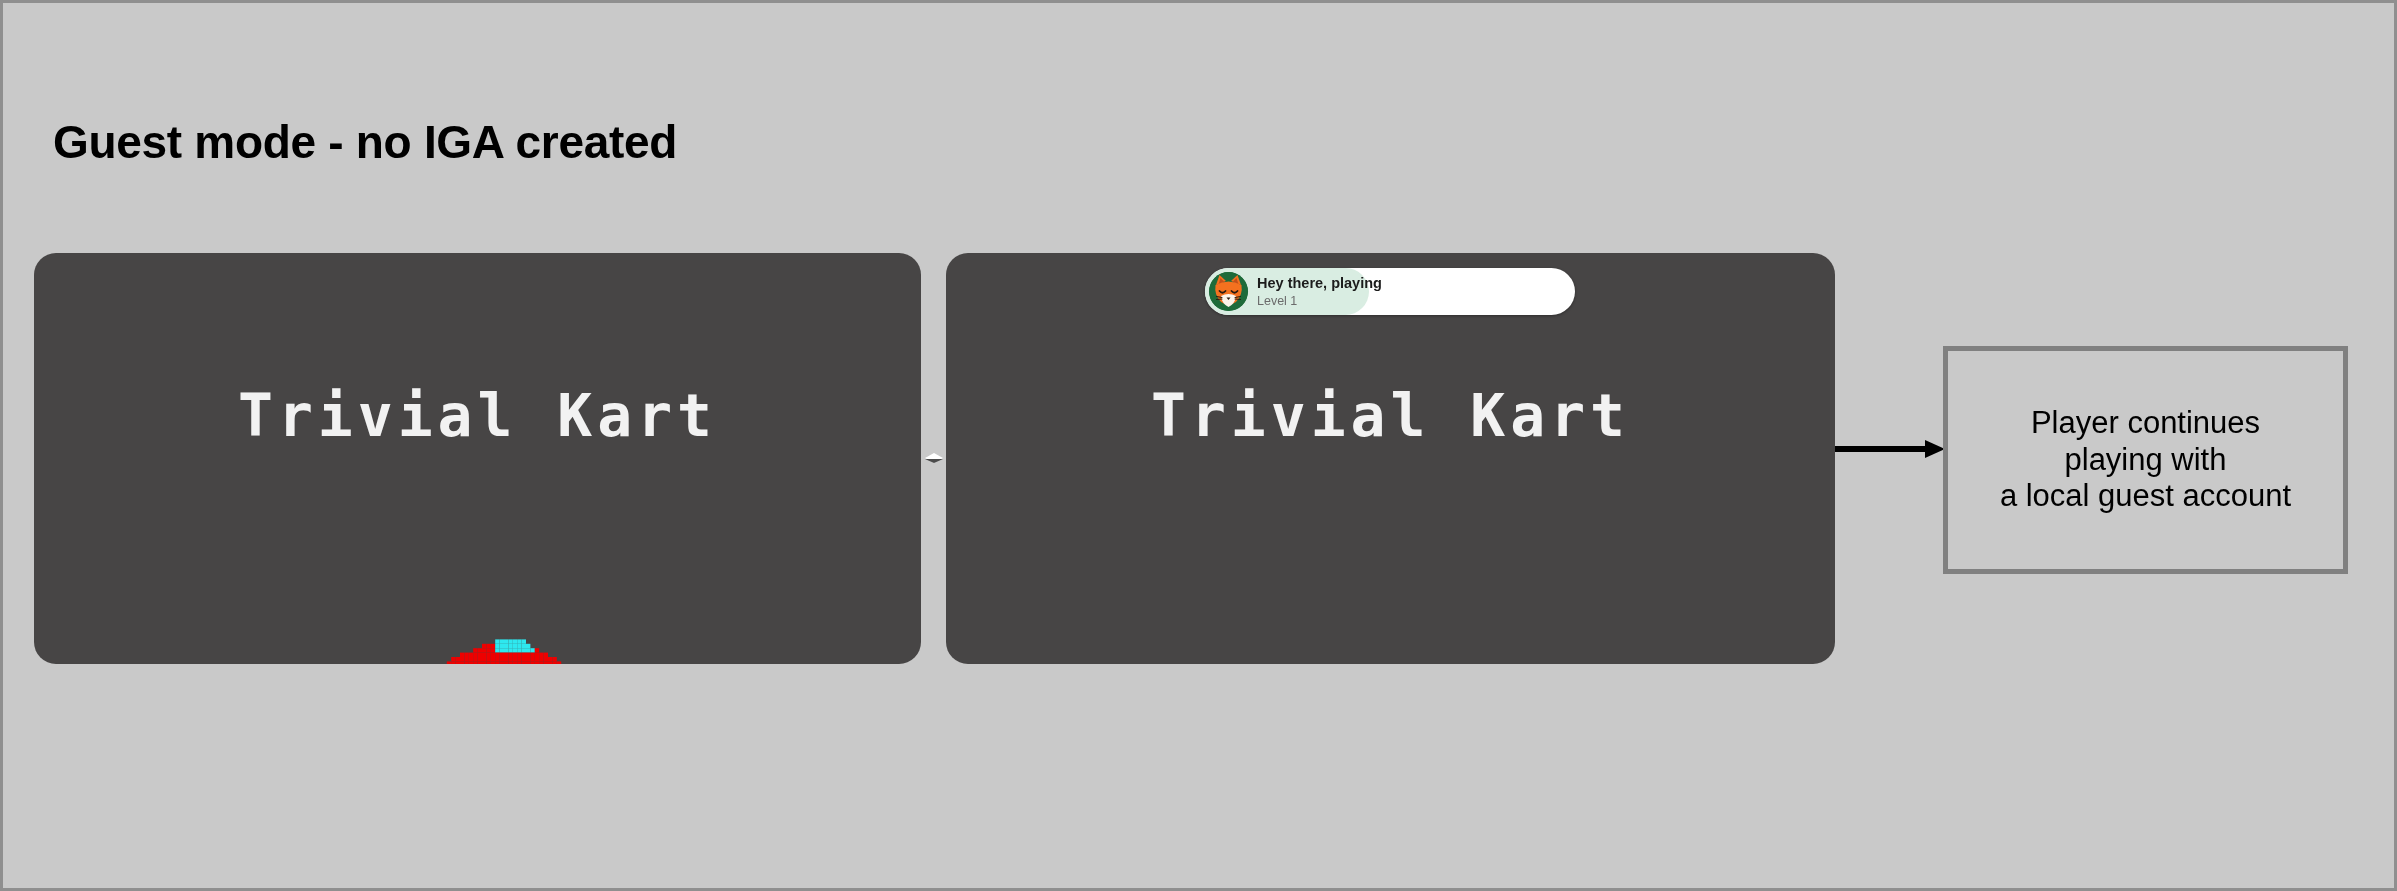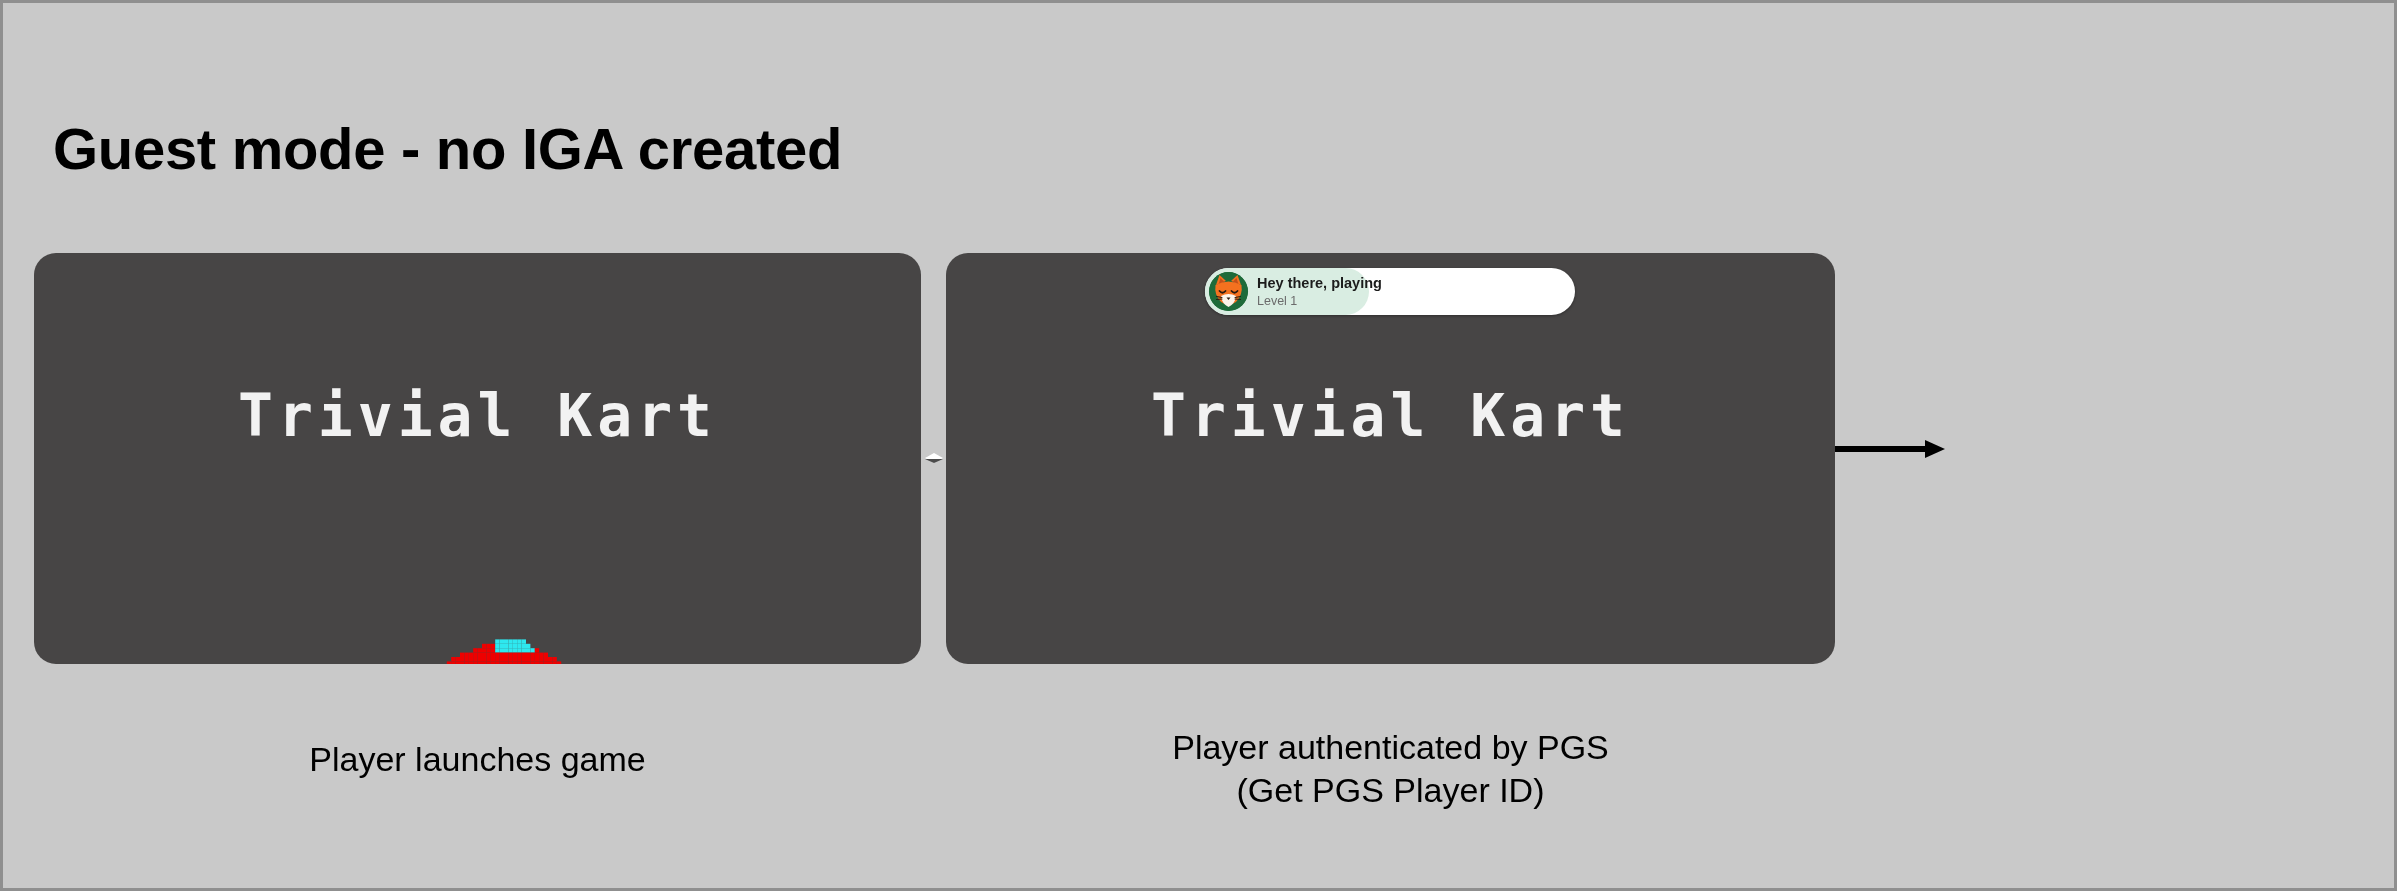--- a/index.html
+++ b/index.html
@@ -19,21 +19,21 @@
     background: #c9c9c9;
     border: 3px solid #8f8f8f;
     overflow: hidden;
   }
 
   
   #title {
     position: absolute;
     left: 50px;
     top: 112px;
-    font-size: 58px;
+    font-size: 46px;
     font-weight: bold;
     color: #000000;
     letter-spacing: -0.3px;
     white-space: nowrap;
   }
 
   
   .game-panel {
     position: absolute;
     background: #474545;
@@ -334,18 +334,20 @@
     </div>
   </div>
 
   <div id="arrow-to-box">
     <svg viewBox="0 0 110 28" width="110" height="28" aria-hidden="true">
       <line x1="0" y1="14" x2="93" y2="14" stroke="#000000" stroke-width="6"></line>
       <polygon points="90,5 110,14 90,23" fill="#000000"></polygon>
     </svg>
   </div>
 
-
-  <div class="caption" id="caption-1">Player launches game</div>
-  <div class="caption" id="caption-2">Player authenticated by PGS
-(Get PGS Player ID)</div>
+  <div id="result-box">
+    <div id="result-text">Player continues
+playing with
+a local guest account</div>
+  </div>
+
 
 </div>
 
 </body></html>

